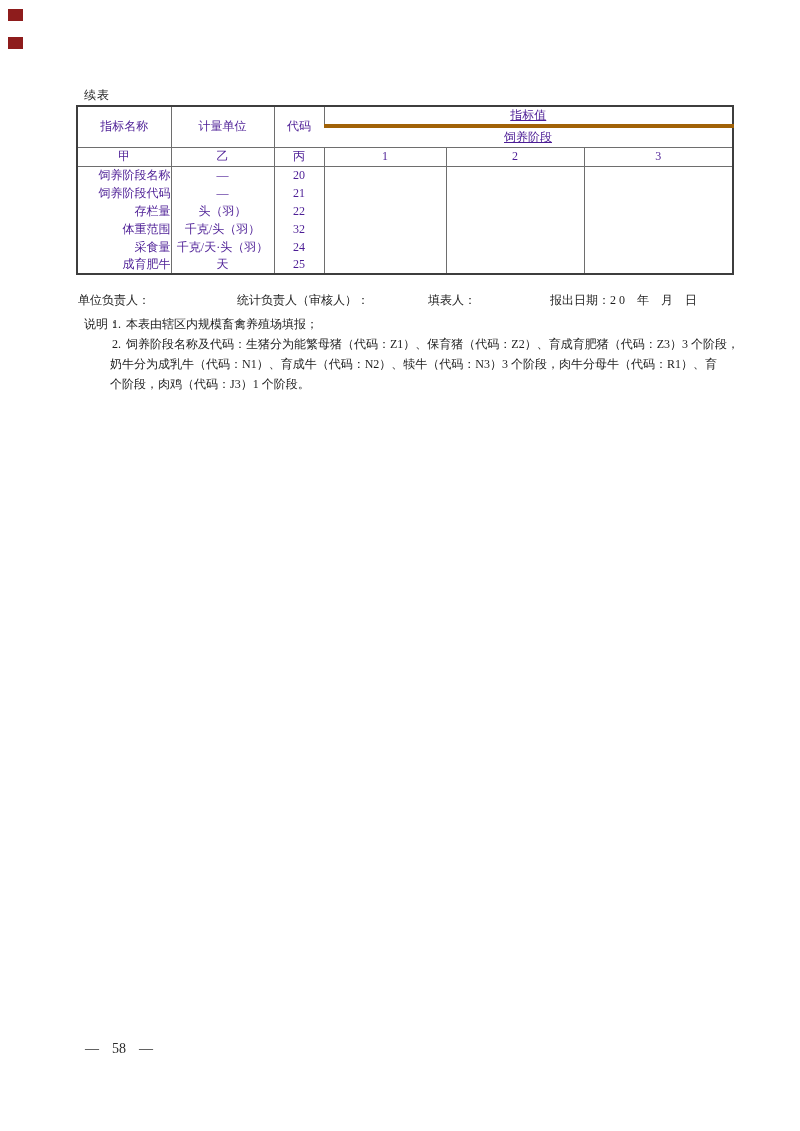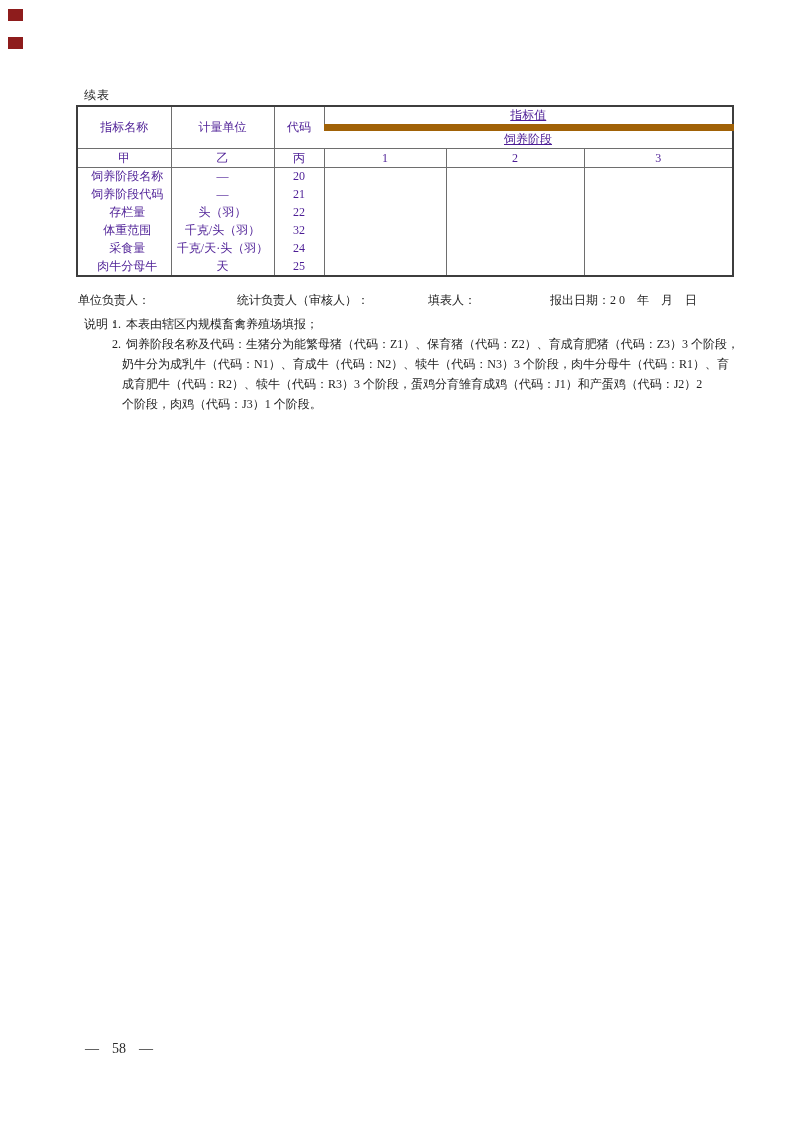--- a/index.html
+++ b/index.html
@@ -16,40 +16,40 @@
   table.form{
     position:absolute;left:76px;top:105px;width:656px;
     border-collapse:collapse;table-layout:fixed;
     font-size:12px;text-align:center;color:#4c1d95;
     border:2px solid #3d3d3d;
   }
   table.form td{border-left:1px solid #6e6e6e;padding:0;vertical-align:middle;overflow:hidden;}
   table.form tr td:first-child{border-left:none;}
   
   td.hspan{border-bottom:1px solid #6e6e6e;}   
-  tr.r1 td.val-hdr{border-bottom:7px solid #a16207;text-decoration:underline;}
+  tr.r1 td.val-hdr{border-bottom:4px solid #a16207;text-decoration:underline;}
   tr.r2 td{border-bottom:1px solid #6e6e6e;}
   tr.r3 td{border-bottom:1px solid #6e6e6e;}
   tr.r1{height:20px;}
   tr.r2{height:21px;text-decoration:underline;}
   tr.r3{height:19px;}
   tr.data{height:18px;}
-  tr.data td.ind{text-align:center;padding-left:6px;}
+  tr.data td.ind{text-align:right;padding-left:6px;}
 
   .sig-row{position:absolute;left:76px;top:286px;width:660px;height:16px;font-size:12px;}
   .sig-row span{position:absolute;top:6px;white-space:nowrap;}
   .sig-unit{left:2px;}
   .sig-stats{left:161px;text-align:right;}
   .sig-filler{left:352px;}
   .sig-date{left:474px;font-family:Liberation Serif, serif;}
 
   .notes{position:absolute;left:84px;top:314px;font-size:12px;line-height:20px;white-space:nowrap;}
   .notes .nlabel{display:inline-block;width:28px;}
   .notes .nno{display:inline-block;width:14px;}
-  .notes .ncont{margin-left:38px;}
+  .notes .ncont{margin-left:26px;}
 
   .page-num{position:absolute;left:85px;top:1041px;font-size:14px;color:#2a2a2a;white-space:nowrap;}
   .page-num .num{margin:16px 13px;}
 </style>
 </head>
 <body>
 
 <div class="page">
 
   <div class="red-mark m1"></div>
@@ -119,21 +119,21 @@
       </tr>
       <tr class="data">
         <td class="ind">采食量</td>
         <td>千克/天·头（羽）</td>
         <td>24</td>
         <td></td>
         <td></td>
         <td></td>
       </tr>
       <tr class="data">
-        <td class="ind">肉牛分母牛</td>
+        <td class="ind">成育肥牛</td>
         <td>天</td>
         <td>25</td>
         <td></td>
         <td></td>
         <td></td>
       </tr>
     </tbody>
   </table>
 
   <div class="sig-row">
@@ -144,21 +144,20 @@
   </div>
 
   <div class="notes">
     <div>
       <span class="nlabel">说明：</span><span class="nno">1.</span><span>本表由辖区内规模畜禽养殖场填报；</span>
     </div>
     <div>
       <span class="nlabel"></span><span class="nno">2.</span><span>饲养阶段名称及代码：生猪分为能繁母猪（代码：Z1）、保育猪（代码：Z2）、育成育肥猪（代码：Z3）3 个阶段，</span>
     </div>
     <div class="ncont">奶牛分为成乳牛（代码：N1）、育成牛（代码：N2）、犊牛（代码：N3）3 个阶段，肉牛分母牛（代码：R1）、育</div>
-    <div class="ncont">成育肥牛（代码：R2）、犊牛（代码：R3）3 个阶段，蛋鸡分育雏育成鸡（代码：J1）和产蛋鸡（代码：J2）2</div>
     <div class="ncont">个阶段，肉鸡（代码：J3）1 个阶段。</div>
   </div>
 
   <div class="page-num">
     <span>—</span><span class="num">58</span><span>—</span>
   </div>
 
 </div>
 
 </body></html>

